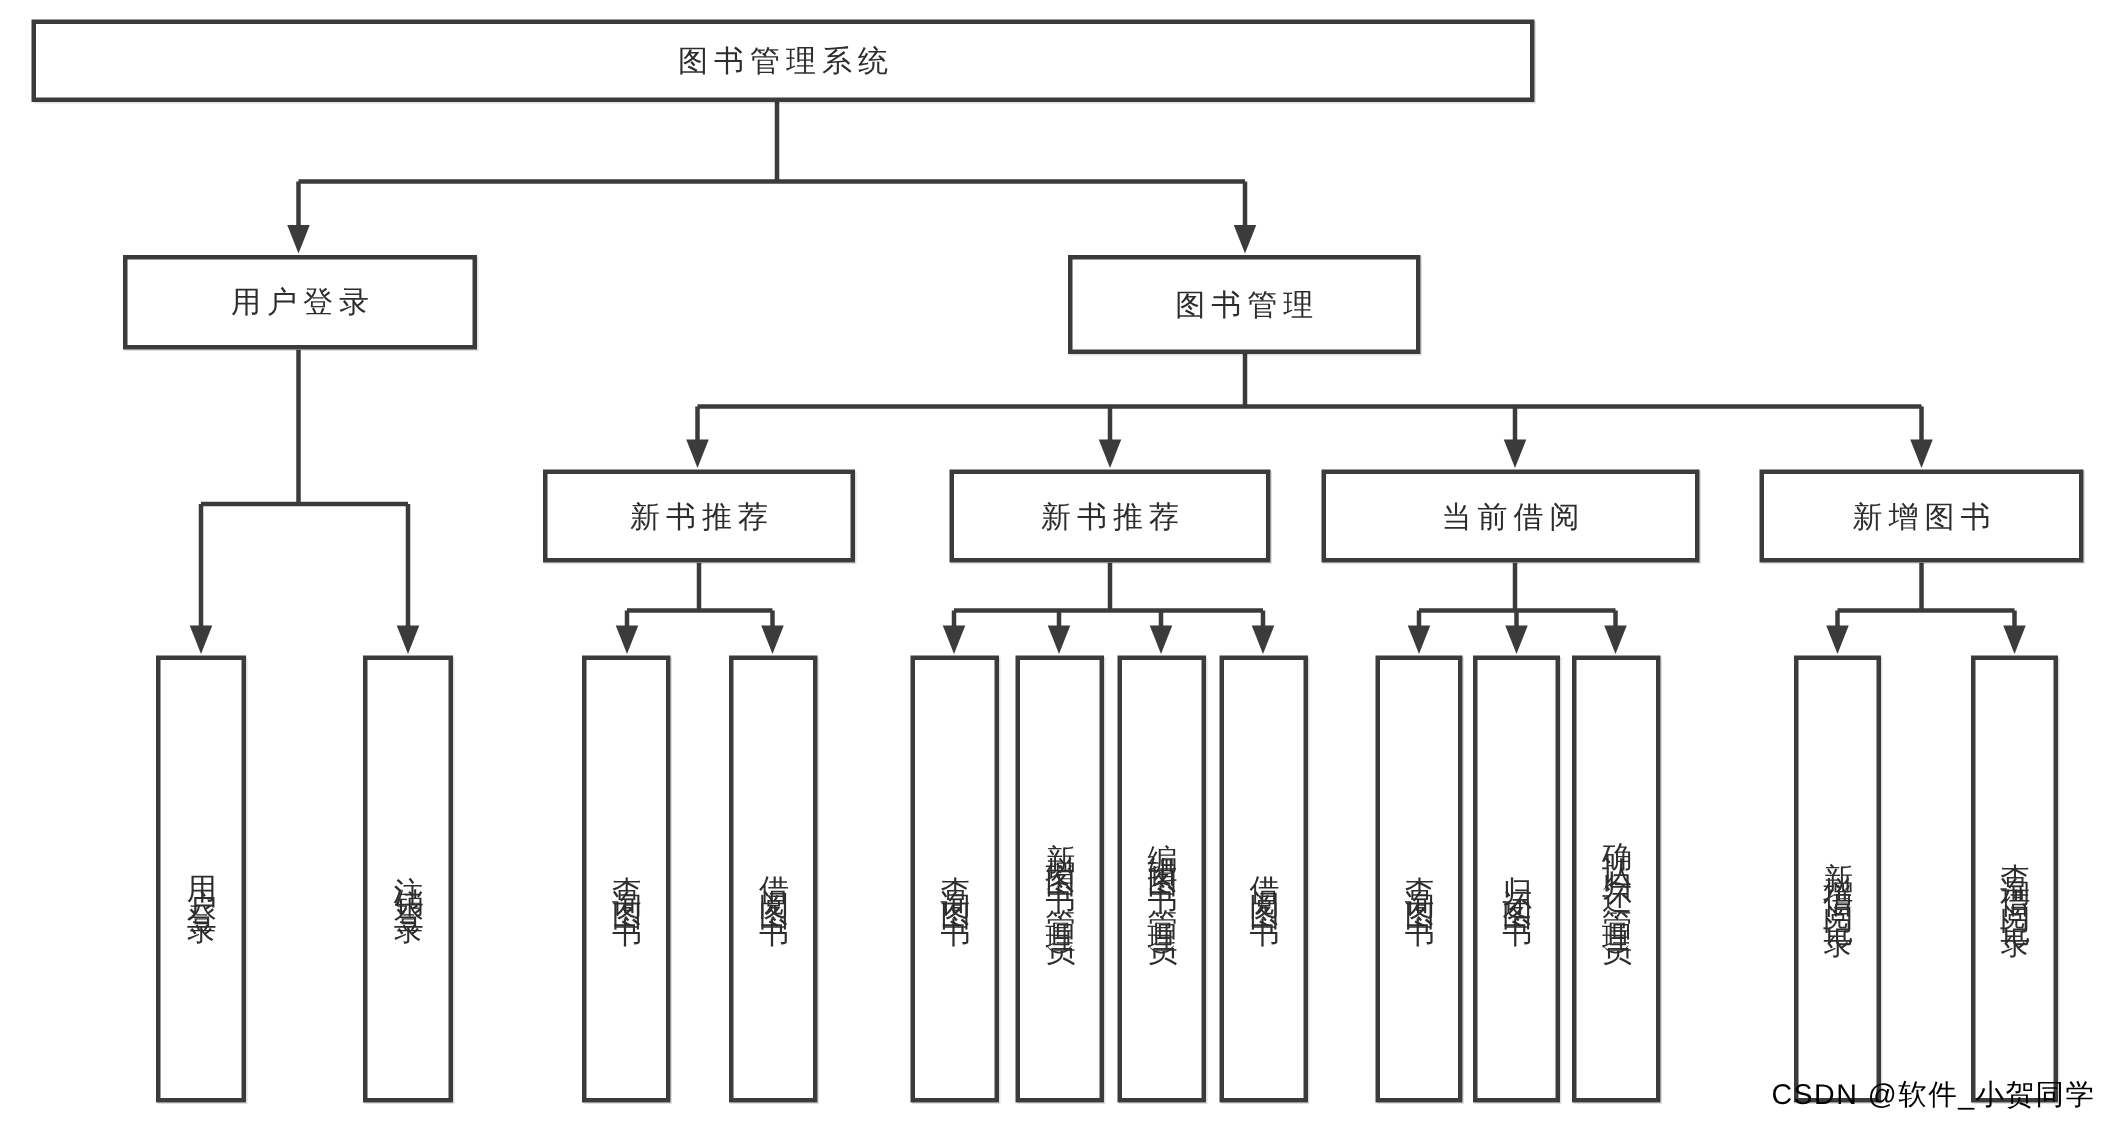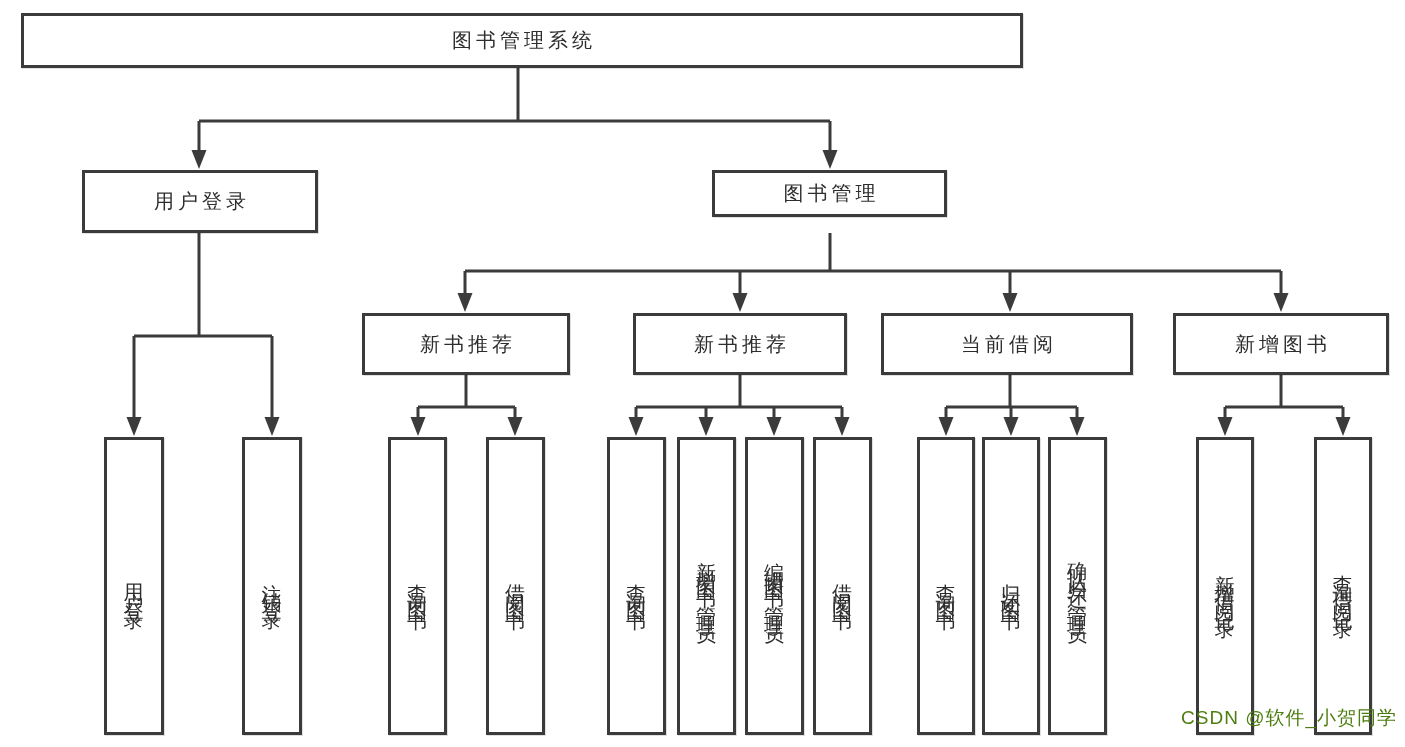--- a/index.html
+++ b/index.html
@@ -38,23 +38,23 @@
     writing-mode: vertical-rl;
     text-orientation: mixed;
     font-size: 20px;
     letter-spacing: 9px;
     line-height: 1;
     white-space: nowrap;
   }
   .watermark {
     position: absolute;
     right: 8px;
-    bottom: 16px;
+    bottom: 4px;
     font-size: 19px;
-    color: #4d7c0f;
+    color: #000000;
     letter-spacing: 1px;
     z-index: 2;
     white-space: nowrap;
   }
 </style>
 </head>
 <body>
 
 <div class="canvas">
 
@@ -127,21 +127,21 @@
     </g>
   </svg>
 
   <div class="node hnode" style="left:21px; top:13px; width:1002px; height:55px;">
     <span class="lbl">图书管理系统</span>
   </div>
 
   <div class="node hnode" style="left:82px; top:170px; width:236px; height:63px;">
     <span class="lbl">用户登录</span>
   </div>
-  <div class="node hnode" style="left:712px; top:170px; width:235px; height:47px;text-align:right;">
+  <div class="node hnode" style="left:712px; top:170px; width:235px; height:66px;text-align:right;">
     <span class="lbl">图书管理</span>
   </div>
 
   <div class="node hnode" style="left:362px; top:313px; width:208px; height:62px;">
     <span class="lbl">新书推荐</span>
   </div>
   <div class="node hnode" style="left:633px; top:313px; width:214px; height:62px;">
     <span class="lbl">新书推荐</span>
   </div>
   <div class="node hnode" style="left:881px; top:313px; width:252px; height:62px;">

